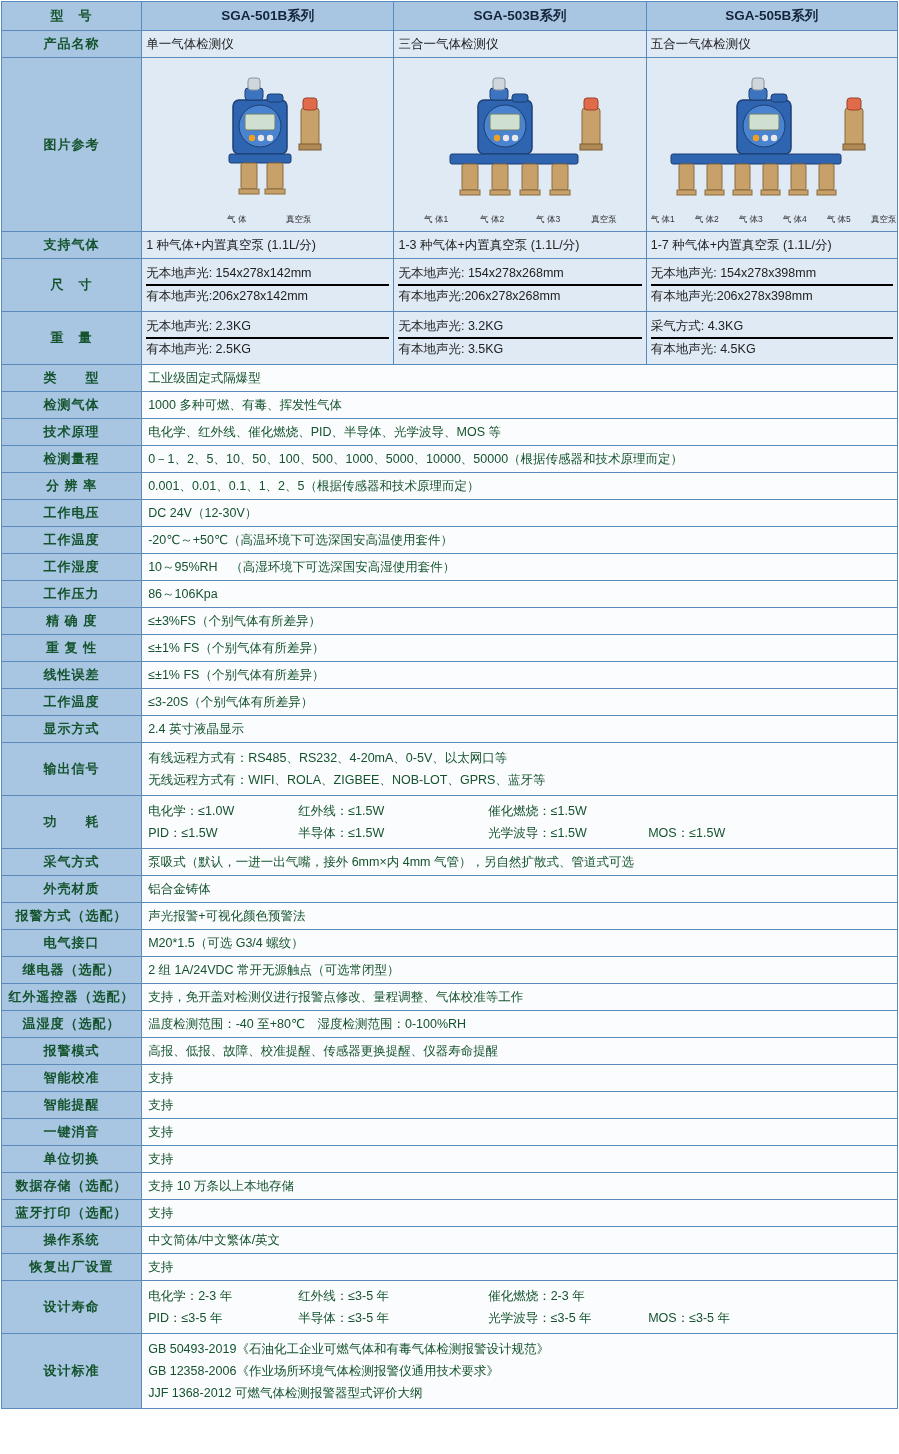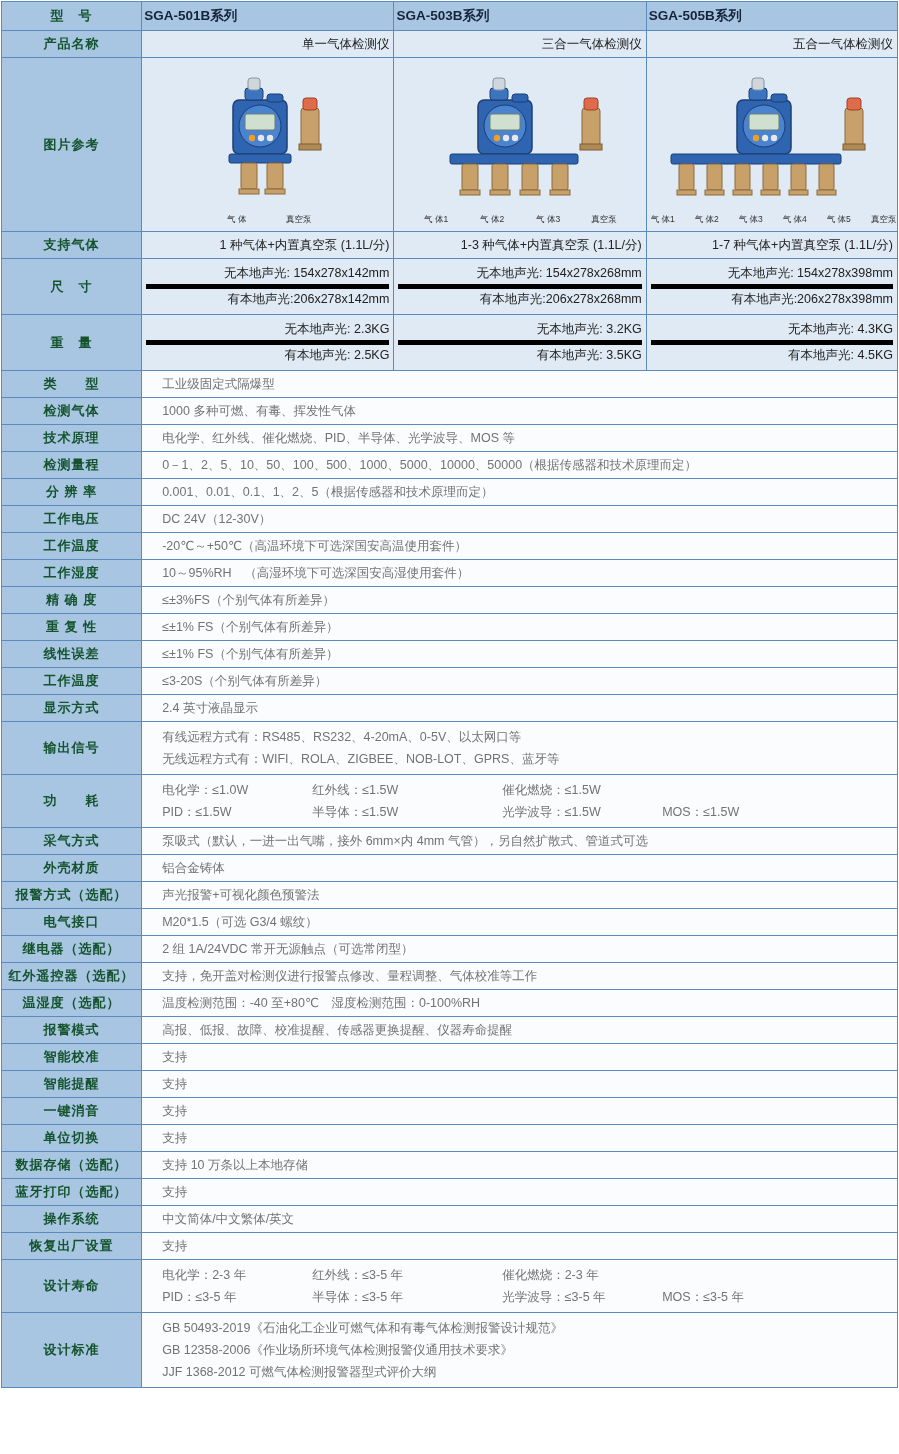--- a/index.html
+++ b/index.html
@@ -1,26 +1,26 @@
 <!DOCTYPE html>
 <html><head>
 <meta charset="utf-8">
 <style>
   html,body{margin:0;padding:0;background:#fff;}
   body{font-family:"Liberation Sans","DejaVu Sans",sans-serif;}
   #sheet{width:899px;box-sizing:border-box;padding:0;}
   table{border-collapse:collapse;width:897px;margin:1px;table-layout:fixed;}
   td{border:1px solid #5b8bbd;vertical-align:middle;font-size:12.5px;color:#222;}
   .lbl{background:#a8c6e2;text-align:center;font-weight:bold;color:#14532d;font-size:13px;letter-spacing:1px;padding:4px 2px;}
-  .valw{background:#fbfcfe;padding:4px 20px;color:#737373;}
-  .hdr{background:#a8c6e2;text-align:left;font-weight:bold;color:#15243a;font-size:13.5px;padding:5px 2px;}
-  .sub{background:#dfeaf5;text-align:right;padding:4px;font-size:12.5px;}
+  .valw{background:#fbfcfe;padding:4px 6px;color:#14532d;}
+  .hdr{background:#a8c6e2;text-align:center;font-weight:bold;color:#15243a;font-size:13.5px;padding:5px 2px;}
+  .sub{background:#dfeaf5;text-align:left;padding:4px;font-size:12.5px;}
   .imgcell{background:#dfeaf5;text-align:center;padding:6px 2px;}
   .twoline div{padding:2px 0;}
-  .sep{border-top:5px solid #000000;}
+  .sep{border-top:2px solid #000000;}
   .multi div{padding:2.5px 0;}
   .cols{display:flex;}
   .cols>div{padding:2.5px 0;}
   
   .dev{display:inline-block;position:relative;}
   .dev svg{display:block;}
   .portlabels{display:flex;justify-content:center;gap:16px;font-size:8.5px;color:#333;margin-top:1px;}
   .portlabels span{display:inline-block;text-align:center;line-height:1.15;}
 </style>
 </head>
@@ -194,21 +194,21 @@
     <td class="lbl">重　量</td>
     <td class="sub twoline">
       <div>无本地声光: 2.3KG</div>
       <div class="sep">有本地声光: 2.5KG</div>
     </td>
     <td class="sub twoline">
       <div>无本地声光: 3.2KG</div>
       <div class="sep">有本地声光: 3.5KG</div>
     </td>
     <td class="sub twoline">
-      <div>无本地声光: 4.3KG</div>
+      <div>采气方式: 4.3KG</div>
       <div class="sep">有本地声光: 4.5KG</div>
     </td>
   </tr>
 
   <tr>
     <td class="lbl">类　　型</td>
     <td class="valw" colspan="3">工业级固定式隔爆型</td>
   </tr>
   <tr>
     <td class="lbl">检测气体</td>
@@ -230,20 +230,24 @@
     <td class="lbl">工作电压</td>
     <td class="valw" colspan="3">DC 24V（12-30V）</td>
   </tr>
   <tr>
     <td class="lbl">工作温度</td>
     <td class="valw" colspan="3">-20℃～+50℃（高温环境下可选深国安高温使用套件）</td>
   </tr>
   <tr>
     <td class="lbl">工作湿度</td>
     <td class="valw" colspan="3">10～95%RH　（高湿环境下可选深国安高湿使用套件）</td>
+  </tr>
+  <tr>
+    <td class="lbl">工作压力</td>
+    <td class="valw" colspan="3">86～106Kpa</td>
   </tr>
   <tr>
     <td class="lbl">精 确 度</td>
     <td class="valw" colspan="3">≤±3%FS（个别气体有所差异）</td>
   </tr>
   <tr>
     <td class="lbl">重 复 性</td>
     <td class="valw" colspan="3">≤±1% FS（个别气体有所差异）</td>
   </tr>
   <tr>

